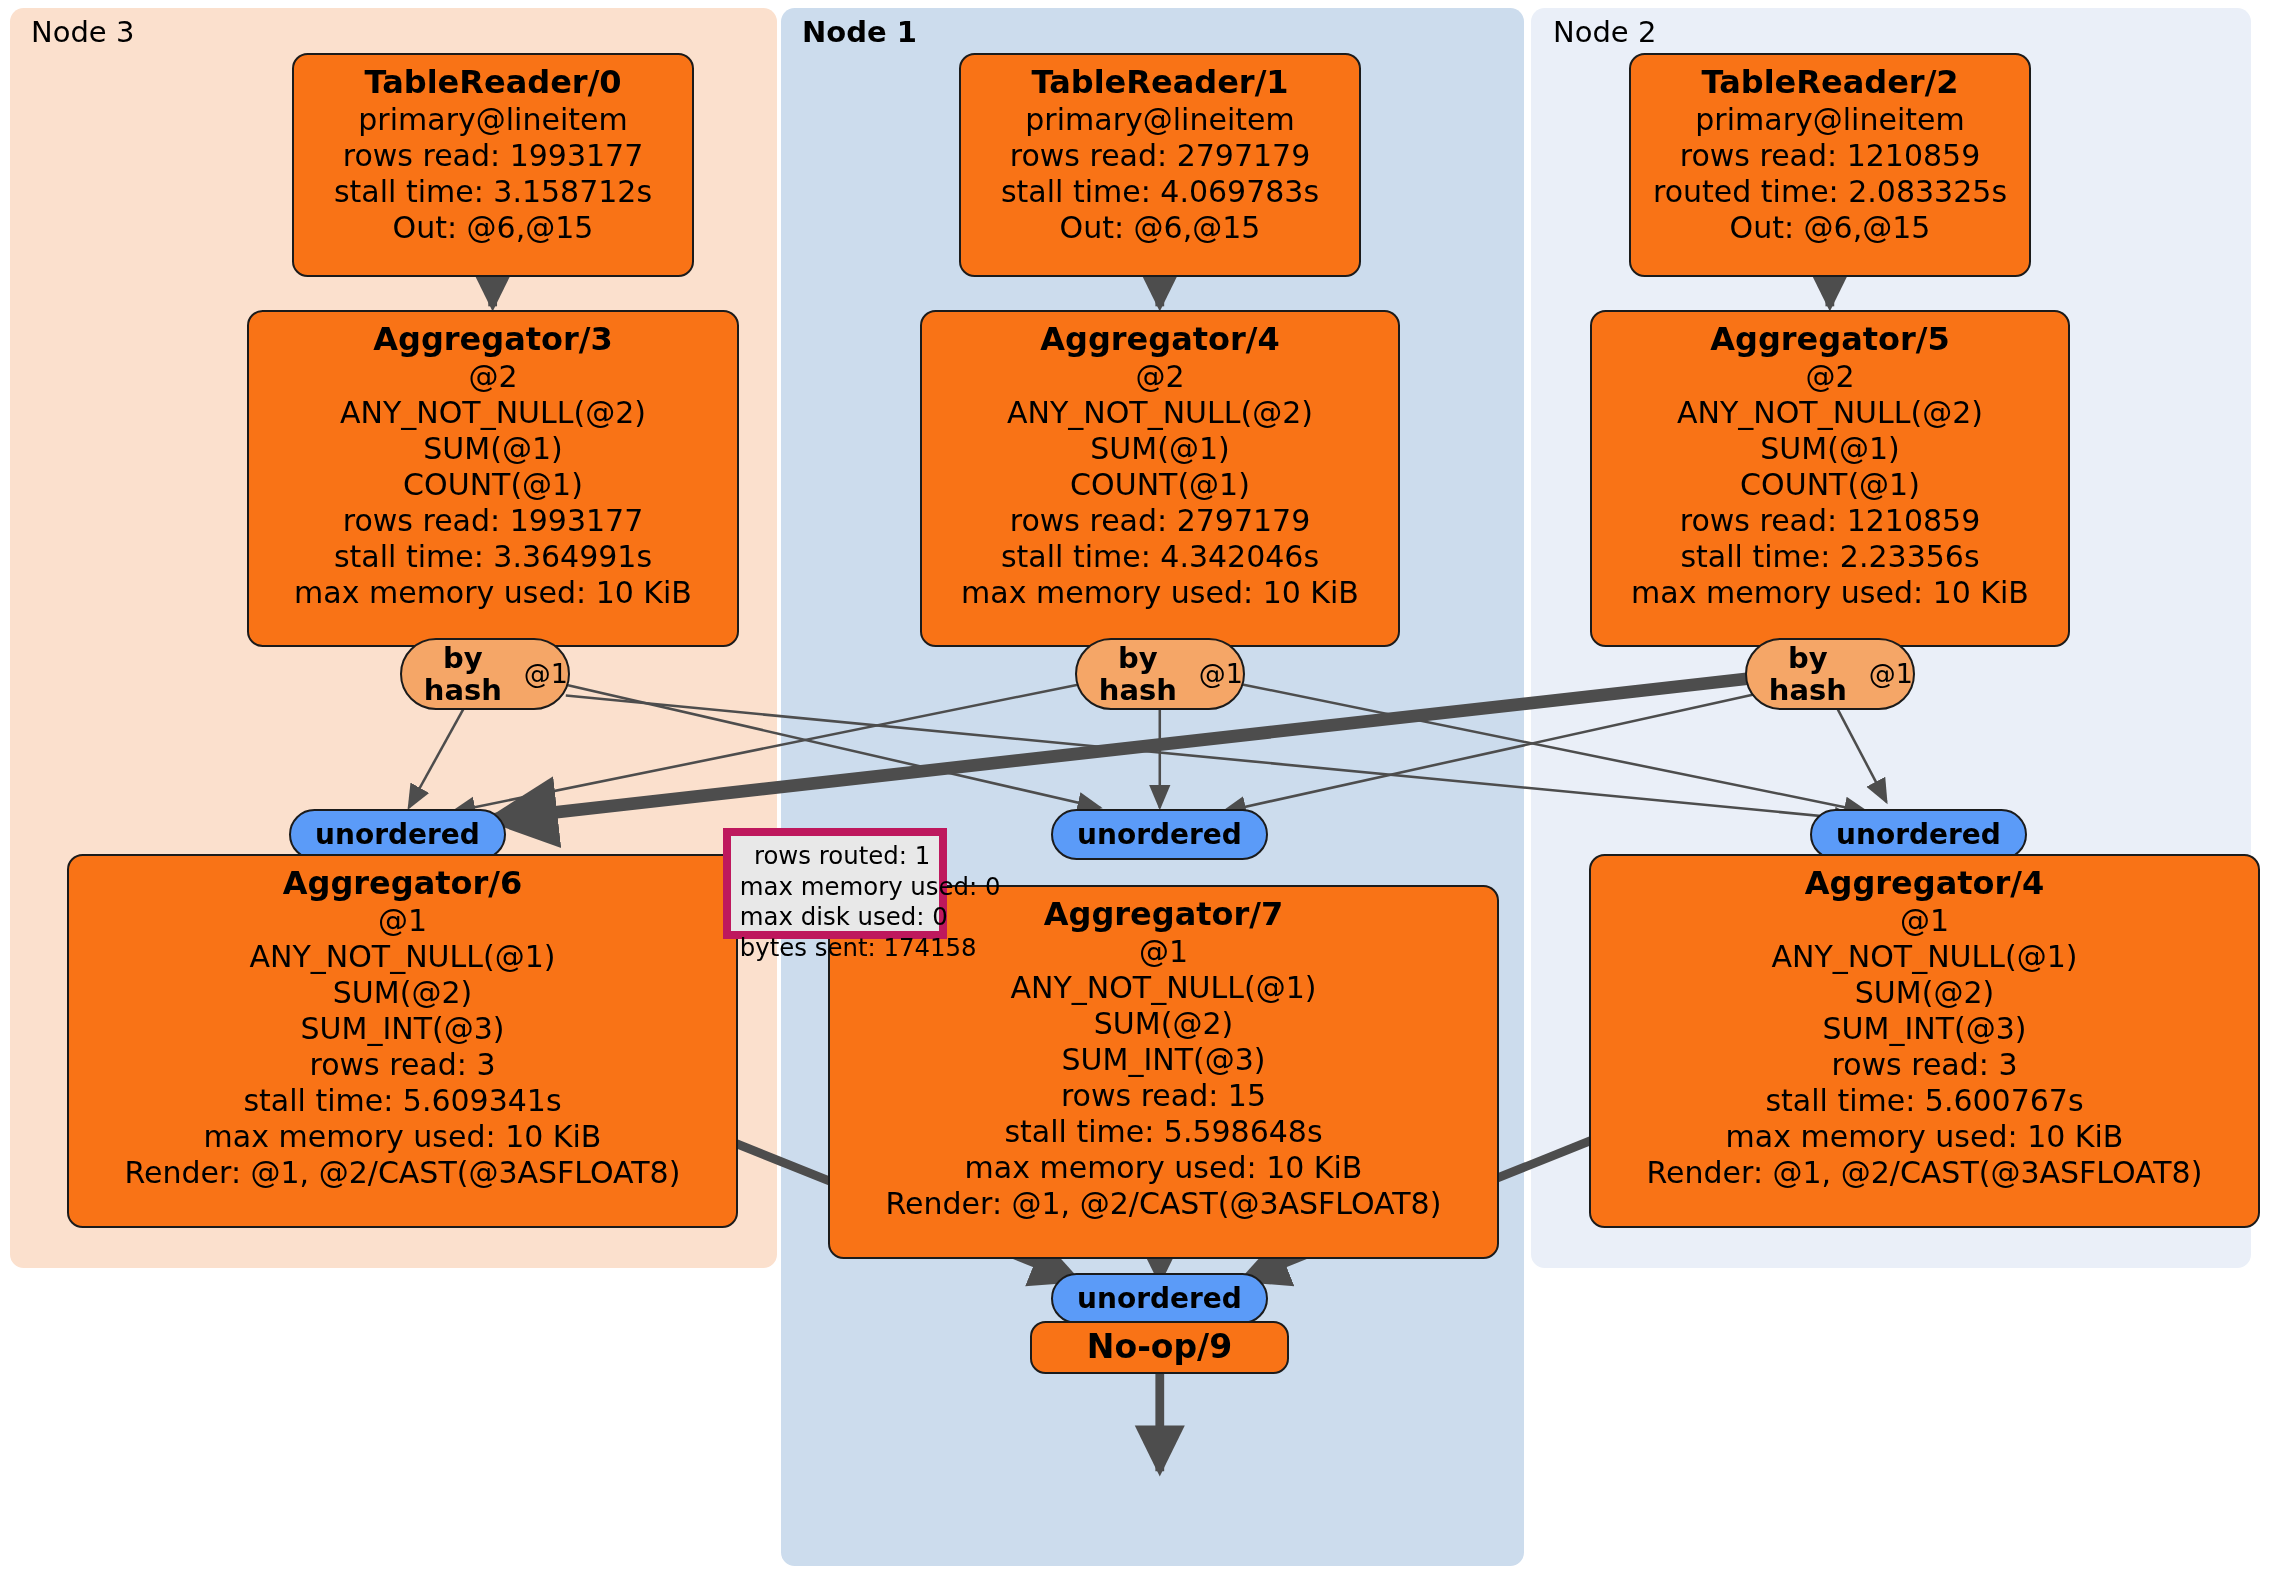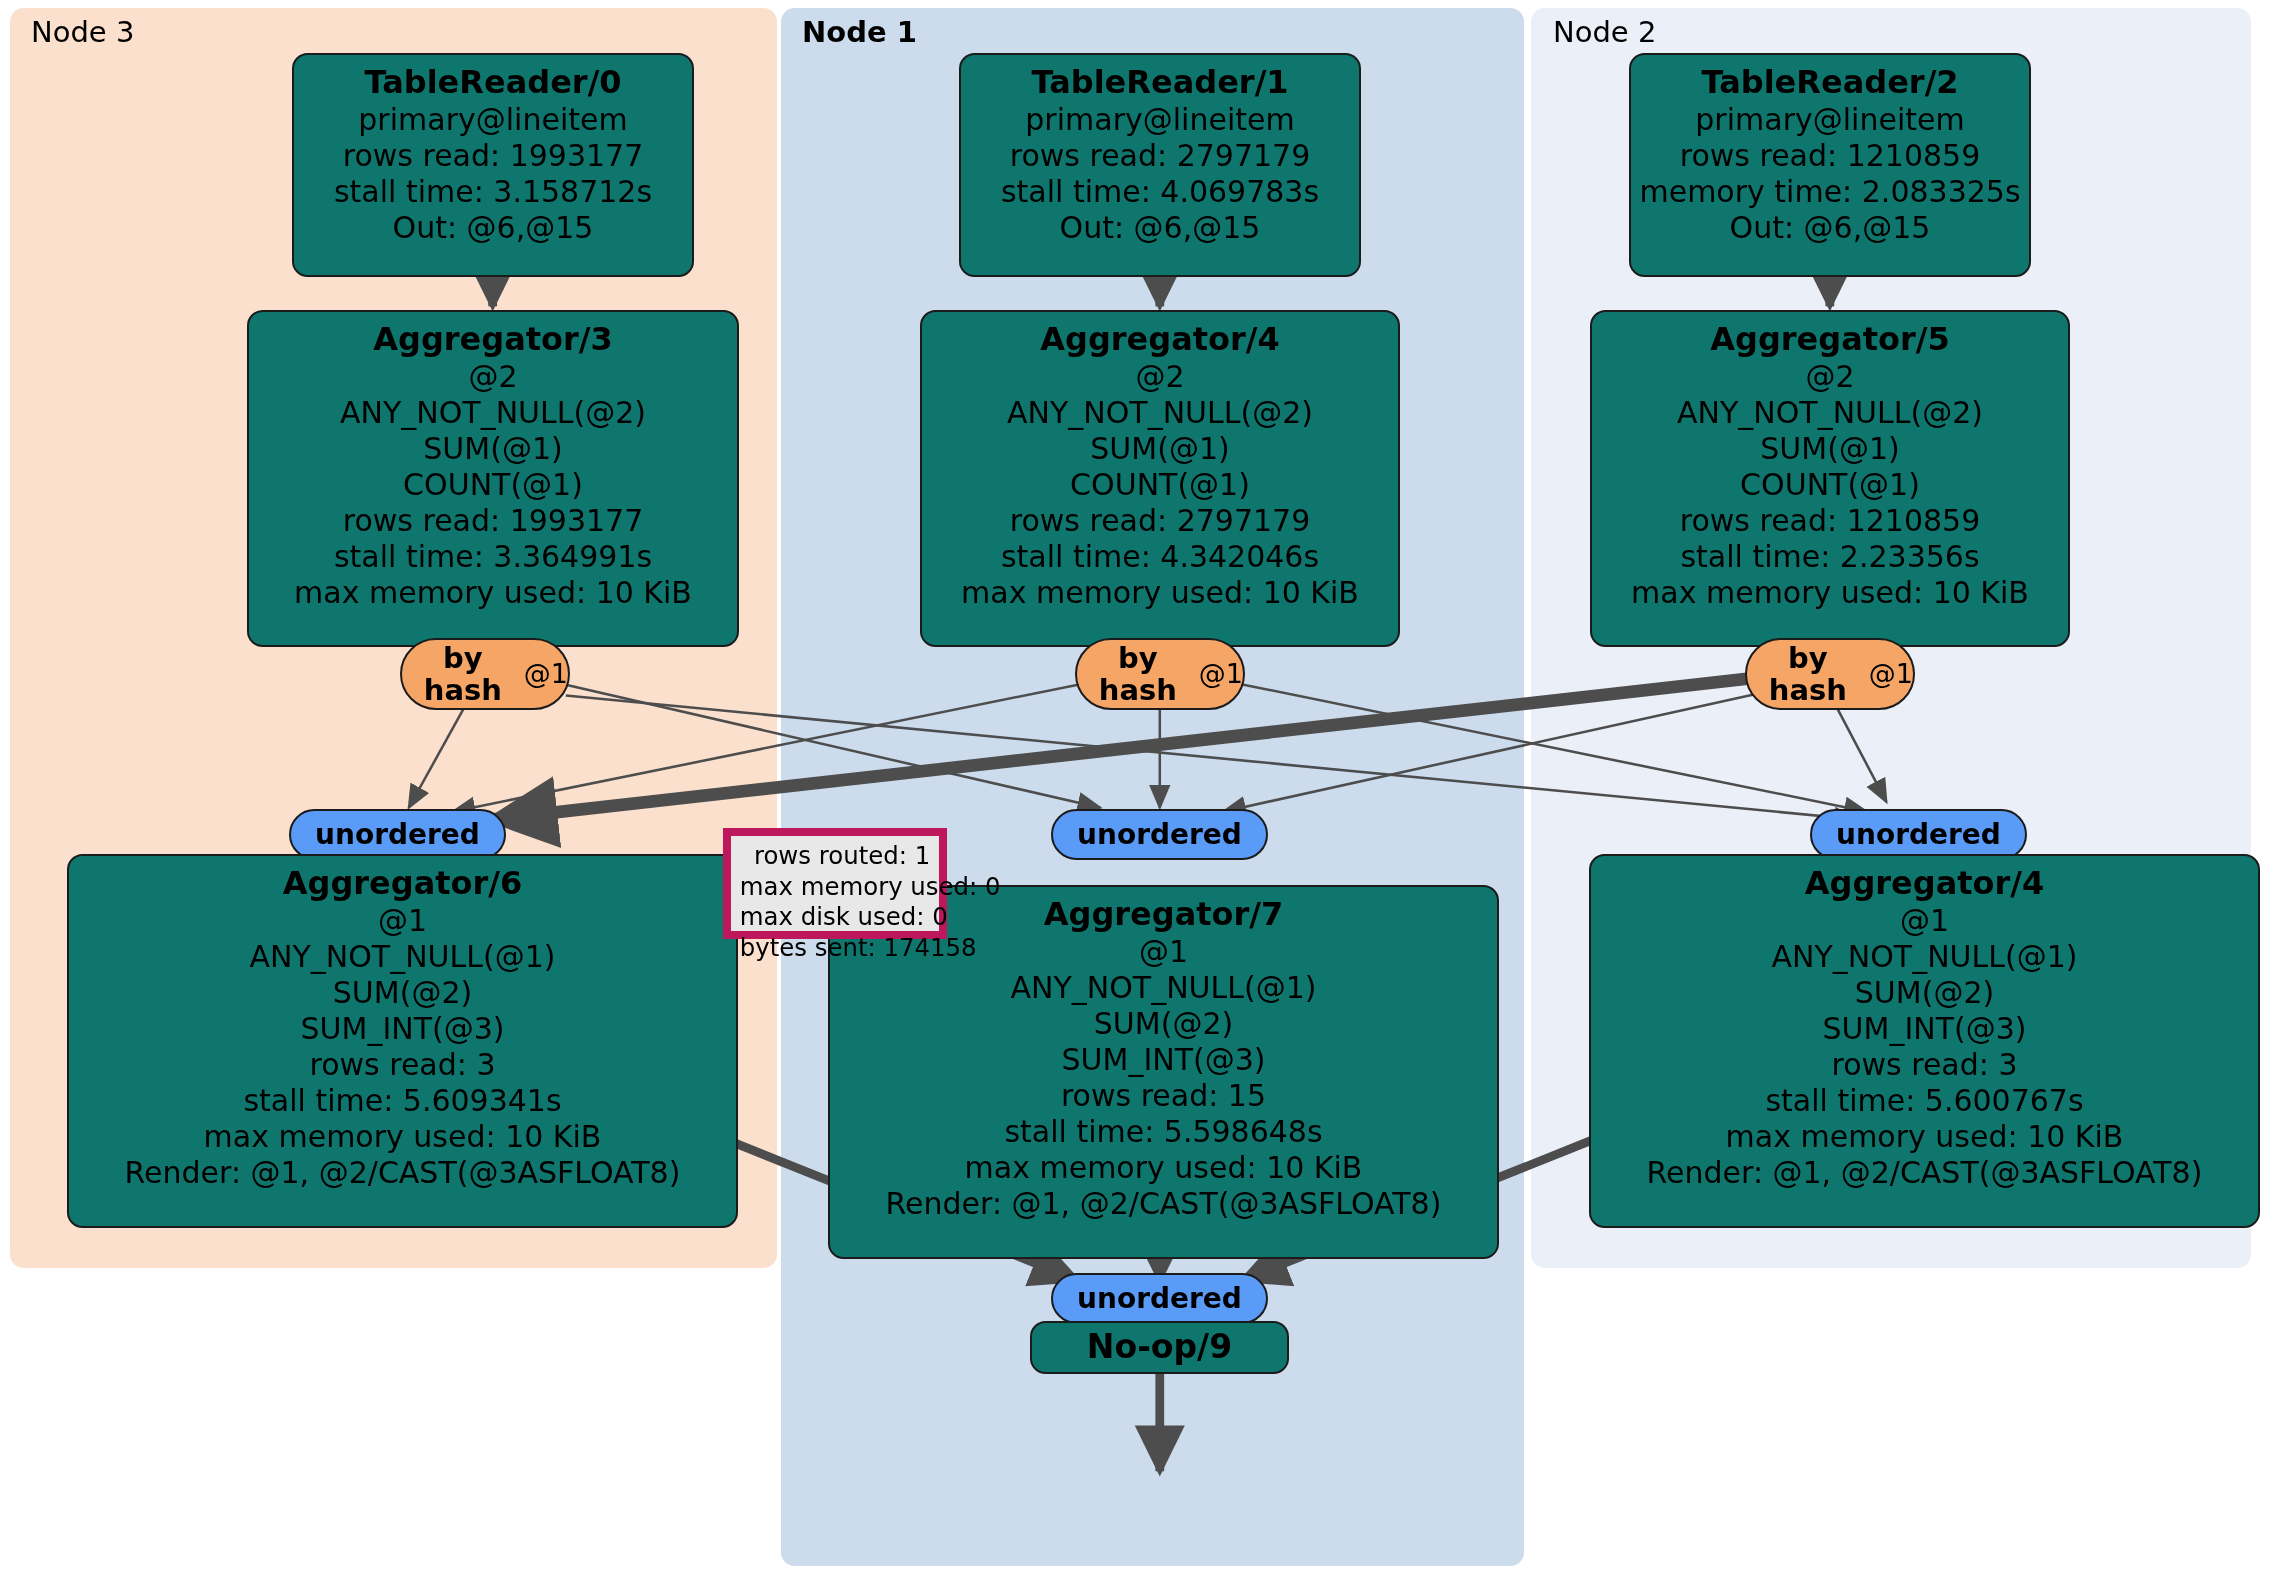--- a/index.html
+++ b/index.html
@@ -17,21 +17,21 @@
     font-family:"DejaVu Sans","Liberation Sans",sans-serif;
     white-space:nowrap;line-height:1;
   }
 
   
   #edges{position:absolute;left:0;top:0;width:2294px;height:1596px;}
 
   
   .proc{
     position:absolute;box-sizing:border-box;
-    background:#0f766e;border:2.4px solid #1b1b1b;border-radius:15.6px;
+    background:#f97316;border:2.4px solid #1b1b1b;border-radius:15.6px;
     text-align:center;color:#000;
     display:flex;flex-direction:column;align-items:center;justify-content:flex-start;
     padding-top:7.8px;
   }
   .proc .ttl{font-size:32px;font-weight:bold;line-height:1.22;}
   .proc .ln{font-size:30px;line-height:1.20;white-space:nowrap;}
   .proc.compact{justify-content:center;padding-top:0;}
   .proc.compact .ttl{font-size:33px;}
 
   
@@ -120,21 +120,21 @@
     <div class="ln">primary@lineitem</div>
     <div class="ln">rows read: 2797179</div>
     <div class="ln">stall time: 4.069783s</div>
     <div class="ln">Out: @6,@15</div>
   </div>
 
   <div class="proc" style="left:1625px;top:53px;width:402px;height:224px;">
     <div class="ttl">TableReader/2</div>
     <div class="ln">primary@lineitem</div>
     <div class="ln">rows read: 1210859</div>
-    <div class="ln">memory time: 2.083325s</div>
+    <div class="ln">routed time: 2.083325s</div>
     <div class="ln">Out: @6,@15</div>
   </div>
 
   <div class="proc" style="left:243px;top:310px;width:492px;height:337px;">
     <div class="ttl">Aggregator/3</div>
     <div class="ln">@2</div>
     <div class="ln">ANY_NOT_NULL(@2)</div>
     <div class="ln">SUM(@1)</div>
     <div class="ln">COUNT(@1)</div>
     <div class="ln">rows read: 1993177</div>

